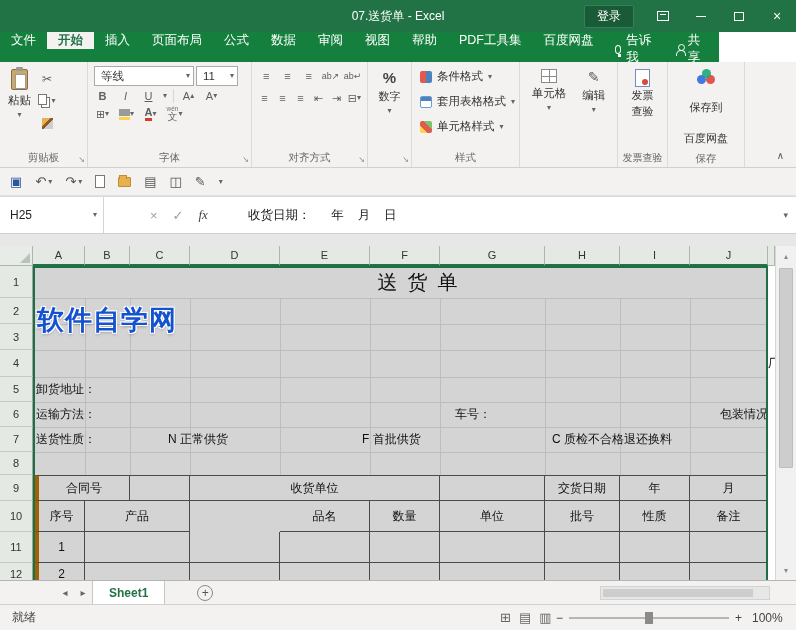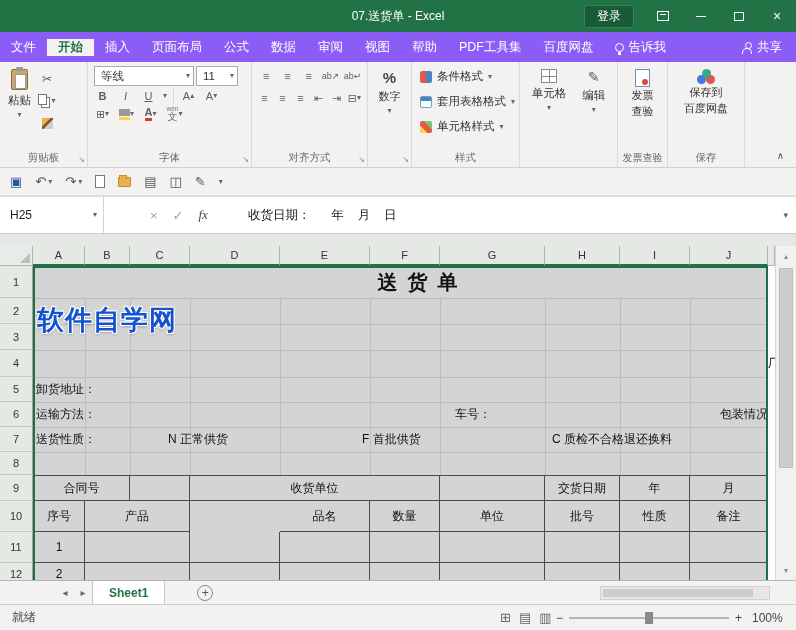--- a/index.html
+++ b/index.html
@@ -12,21 +12,21 @@
   .tb-title{position:absolute;left:0;right:0;top:0;height:32px;line-height:32px;text-align:center;font-size:12px}
   .tb-right{position:absolute;right:10px;top:0;height:32px;display:flex;align-items:center;gap:20px;z-index:2}
   .login-btn{background:#1a5a37;border:1px solid #2f8457;padding:2px 12px;border-radius:2px;font-size:12px;cursor:default}
   .win-ic{width:18px;height:18px;display:flex;align-items:center;justify-content:center;font-size:14px;color:#fff}
   .rdo-ic{width:12px;height:10px;border:1px solid #fff;position:relative}
   .rdo-ic::after{content:"";position:absolute;left:2px;top:2px;width:6px;height:1px;background:#fff}
   .min-ic{width:10px;height:1px;background:#fff;display:block}
   .max-ic{width:10px;height:9px;border:1px solid #fff;display:block}
 
   
-  .tabbar{position:absolute;left:0;top:32px;width:796px;height:30px;background:#8b5cf6;display:flex;align-items:center;color:#fff}
+  .tabbar{position:absolute;left:0;top:32px;width:719px;height:30px;background:#15803d;display:flex;align-items:flex-start;color:#fff}
   .tab{padding:0 11px;display:flex;align-items:center;font-size:12.5px;cursor:default;white-space:nowrap}
   .tab.active{background:#f3f2f1;color:#217346;font-weight:bold}
   .tellme{display:flex;align-items:center;gap:5px;padding:0 10px;font-size:12.5px}
   .bulb{width:9px;height:9px;border:1px solid #fff;border-radius:50%;position:relative;display:inline-block}
   .bulb::after{content:"";position:absolute;left:2px;top:8px;width:3px;height:3px;background:#fff}
   .share{margin-left:auto;display:flex;align-items:center;gap:5px;padding:0 14px;font-size:12.5px}
   .person{width:10px;height:11px;position:relative;display:inline-block}
   .person::before{content:"";position:absolute;left:2.5px;top:0;width:5px;height:5px;border:1px solid #fff;border-radius:50%}
   .person::after{content:"";position:absolute;left:0;top:6px;width:8px;height:5px;border:1px solid #fff;border-bottom:none;border-radius:5px 5px 0 0}
 
@@ -98,25 +98,25 @@
   .rh{width:33px;border-right:1px solid #9aa59a;border-bottom:1px solid #c2cac2;background:#e4e9e4;display:flex;align-items:center;justify-content:center;font-size:11px;color:#333}
   .cells{position:absolute;left:33px;top:20px;width:742px;height:314px;overflow:hidden;display:grid;
     grid-template-columns:52px 45px 60px 90px 90px 70px 105px 75px 70px 78px 7px;
     grid-template-rows:32px 26px 26px 27px 25px 25px 25px 23px 26px 31px 31px 22px;background:#fff}
   .sel-fill{position:absolute;left:0;top:0;width:735px;height:319px;background:#d4d4d4;z-index:0}
   .gl{position:absolute;background:#bdbdbd;z-index:1}
   .gl.v{top:32px;height:177px;width:1px}
   .gl.h{left:0;width:735px;height:1px}
   .cl{position:relative;z-index:2;display:flex;align-items:center;font-size:12px;color:#111;overflow:hidden;white-space:nowrap}
   .cl.right{justify-content:flex-end}
-  .sheet-title{font-size:20px;font-weight:bold;letter-spacing:10px;padding-left:44px;justify-content:center}
+  .sheet-title{font-size:20px;font-weight:normal;letter-spacing:10px;padding-left:44px;justify-content:center}
   .tc{position:relative;z-index:3;display:flex;align-items:center;justify-content:center;font-size:12px;color:#111;
       border-right:1px solid #4a4a4a;border-bottom:1px solid #4a4a4a;white-space:nowrap;overflow:hidden}
   .tc.tt{border-top:1px solid #4a4a4a}
-  .tc.tl{border-left:1px solid #a16207}
+  .tc.tl{border-left:6px solid #a16207}
   .sel-border{position:absolute;left:0;top:0;width:735px;height:319px;border:2px solid #1f6f46;z-index:6;pointer-events:none}
   .watermark{position:absolute;left:22px;top:56px;z-index:30;width:170px;text-align:center}
   .wm1{font-size:27px;font-weight:bold;color:#1552d0;letter-spacing:1px;white-space:nowrap;
        text-shadow:-1px -1px 0 #fff,1px -1px 0 #fff,-1px 1px 0 #fff,1px 1px 0 #fff,0 2px 3px rgba(0,0,0,.25)}
   .wm2{display:inline-block;background:#1552d0;color:#fff;font-size:9.5px;font-weight:bold;letter-spacing:.5px;padding:1px 6px;margin-top:1px}
 
   
   .vscroll{position:absolute;left:775px;top:246px;width:21px;height:334px;background:#f1f1f1;border-left:1px solid #d6d6d6}
   .varrow{height:20px;display:flex;align-items:center;justify-content:center;font-size:8px;color:#8a8a8a}
   .varrow.down{position:absolute;bottom:0;left:0;right:0}
@@ -348,21 +348,21 @@
           <span style="font-size:11px">查验</span>
         </div>
       </div>
       <div class="rg-label" style="font-size:10px">
           <span>发票查验</span>
         </div>
     </div>
 
     <div class="rgroup" style="width:77px">
       <div class="rg-content" style="justify-content:center">
-        <div class="bigbtn" style="gap:1px">
+        <div class="bigbtn" style="gap:16px">
           <span class="ic-baidu">
               <i class="b1"></i>
               <i class="b2"></i>
               <i class="b3"></i>
             </span>
           <span style="font-size:11px">保存到</span>
           <span style="font-size:11px">百度网盘</span>
         </div>
       </div>
       <div class="rg-label">

